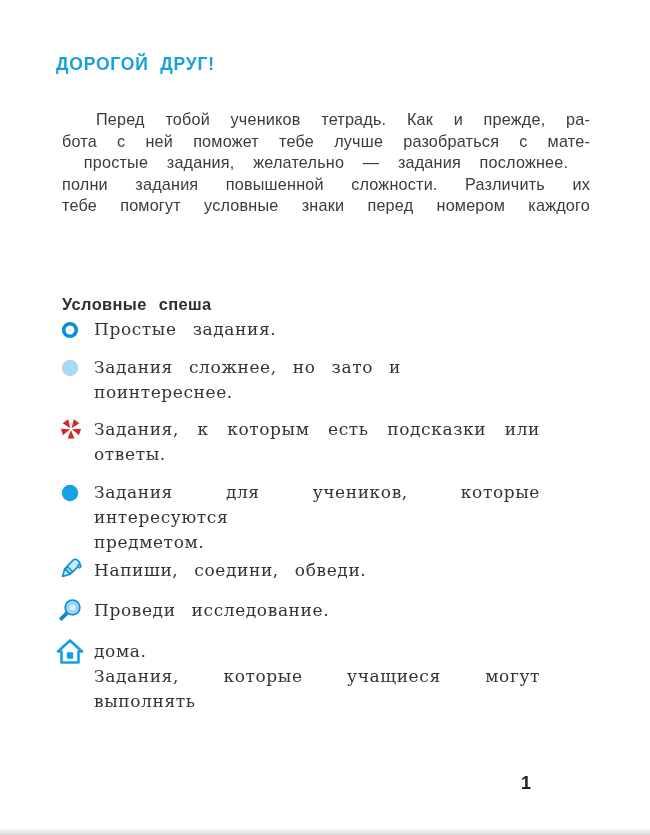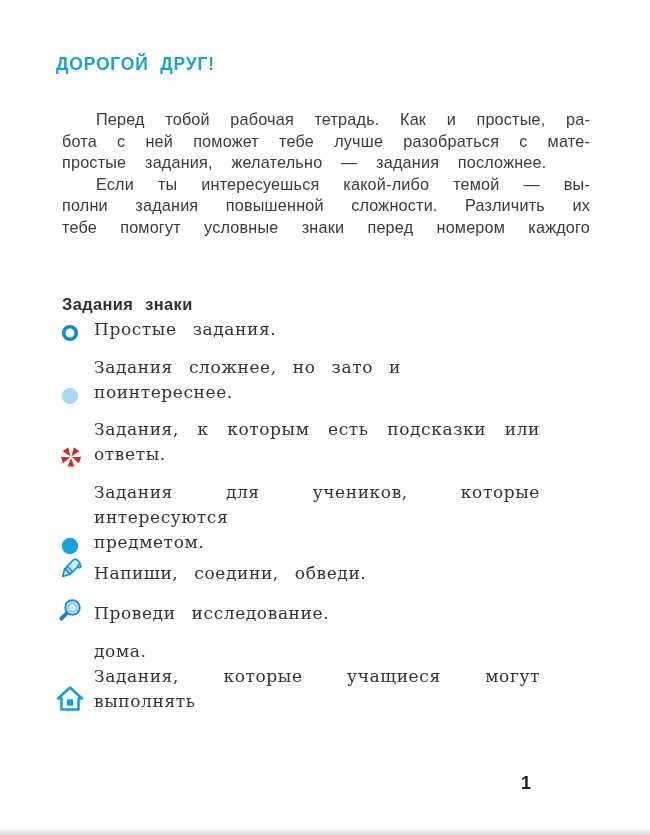--- a/index.html
+++ b/index.html
@@ -20,34 +20,34 @@
     letter-spacing:0.8px; word-spacing:6px;
   }
 
   .intro {
     position:absolute; left:62px; top:109px; width:528px;
     font-size:16.2px; color:#3b3b3b; letter-spacing:0.2px; word-spacing:4px;
   }
   .bline { line-height:21.6px; }
   .ind   { text-indent:34px; }
   .jst   { text-align:justify; text-align-last:justify; }
-  .last  { text-align:left; word-spacing:14px; }
+  .last  { text-align:center; word-spacing:14px; }
 
   .legend-heading {
     position:absolute; left:62px; top:295px;
     font-size:16.4px; font-weight:bold; color:#2e2e2e;
     letter-spacing:0.4px; word-spacing:7px;
   }
 
   .legend {
     position:absolute; left:56px; top:317px; width:484px;
     font-family:"DejaVu Serif","Liberation Serif",serif;
     font-size:17px; color:#333333; letter-spacing:0.6px; word-spacing:10px;
   }
-  .legend-row { display:flex; align-items:flex-end; margin-bottom:12.5px; }
+  .legend-row { display:flex; align-items:flex-start; margin-bottom:12.5px; }
   .legend-row.tight { margin-bottom:3px; }
   .icon-box { flex:0 0 38px; display:flex; justify-content:flex-start; }
   .icon-box .dot  { margin-top:4px; margin-left:5px; }
   .icon-box .big  { margin-top:-2px; margin-left:-1px; }
   .icon-box .star { margin-top:2px;  margin-left:5px; }
   .legend-text { flex:1 1 auto; }
   .legend-line { line-height:25px; }
 
   .page-number {
     position:absolute; left:521px; top:773px;
@@ -55,29 +55,28 @@
   }
 </style>
 </head>
 <body>
 
 <div class="page">
 
   <div class="title">ДОРОГОЙ  ДРУГ!</div>
 
   <div class="intro">
-    <div class="bline ind jst">Перед тобой рабочая тетрадь. Как и простые, ра-</div>
+    <div class="bline ind jst">Перед тобой учеников тетрадь. Как и прежде, ра-</div>
     <div class="bline jst">бота с ней поможет тебе лучше разобраться с мате-</div>
     <div class="bline last">простые задания, желательно — задания посложнее.</div>
-    <div class="bline ind jst">Если ты интересуешься какой-либо темой — вы-</div>
     <div class="bline jst">полни задания повышенной сложности. Различить их</div>
     <div class="bline jst">тебе помогут условные знаки перед номером каждого</div>
   </div>
 
-  <div class="legend-heading">Задания  знаки</div>
+  <div class="legend-heading">Условные  спеша</div>
 
   <div class="legend">
 
     <div class="legend-row">
       <span class="icon-box">
         <svg class="dot" width="18" height="18" viewBox="0 0 18 18">
           <circle cx="9" cy="9" r="6.3" fill="#ffffff" stroke="#0a8ed2" stroke-width="3.6"></circle>
         </svg>
       </span>
       <span class="legend-text">

